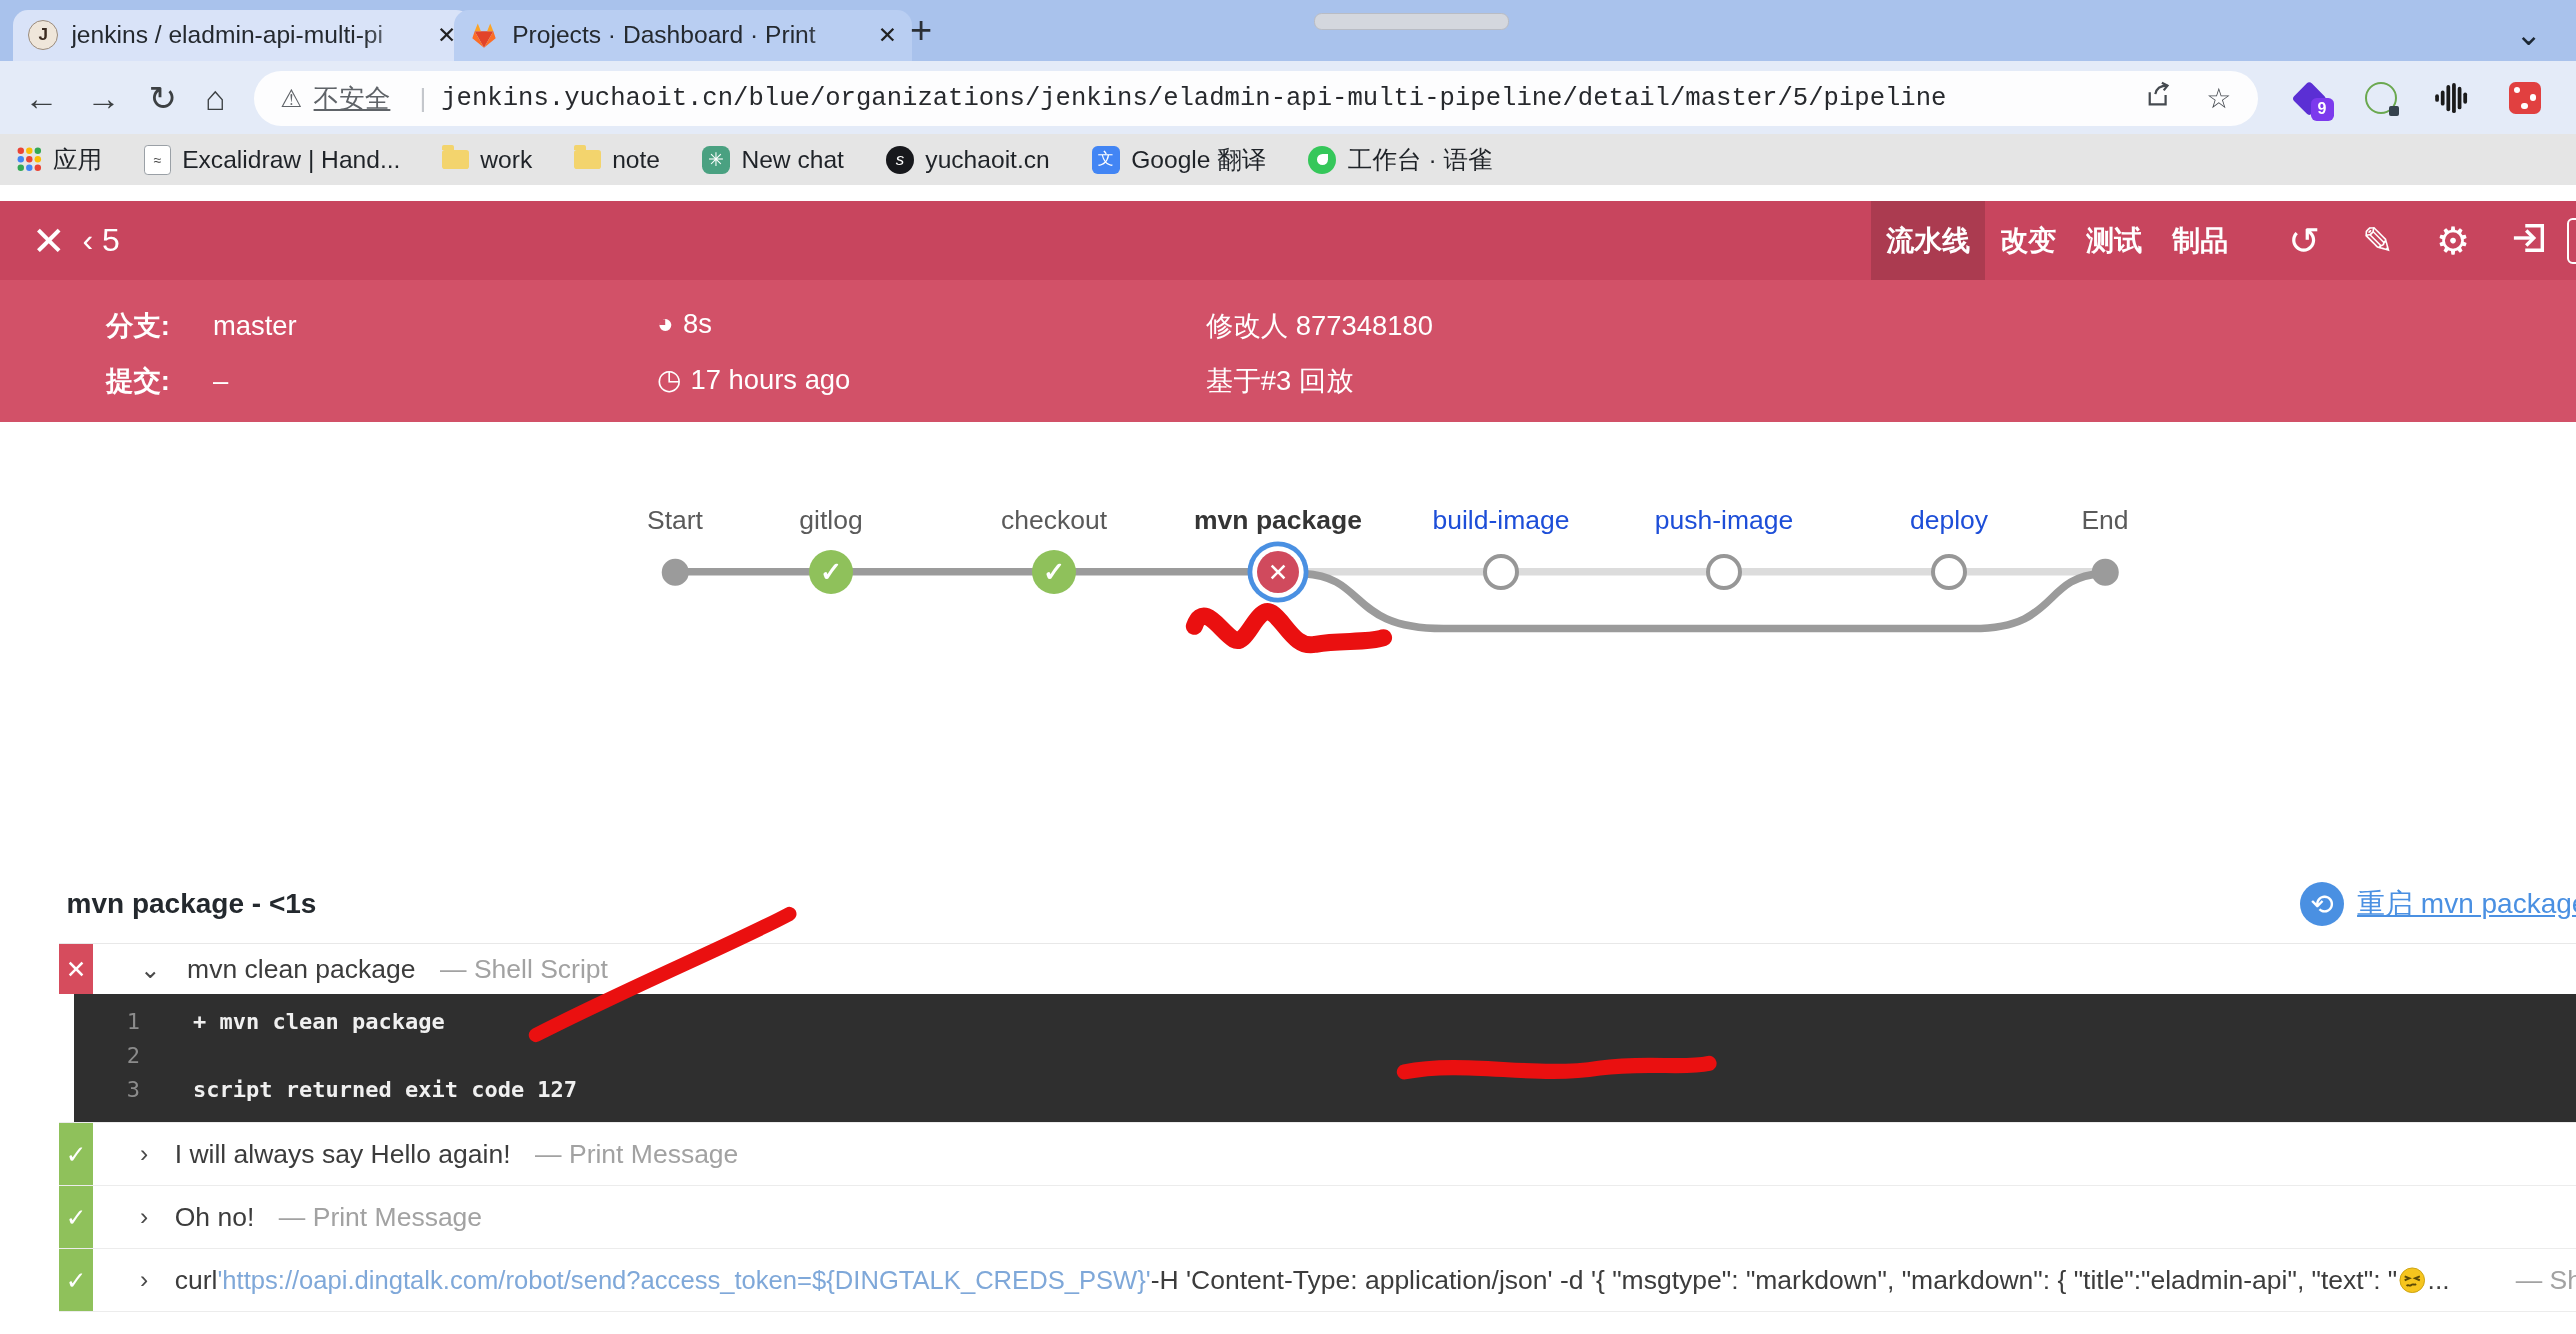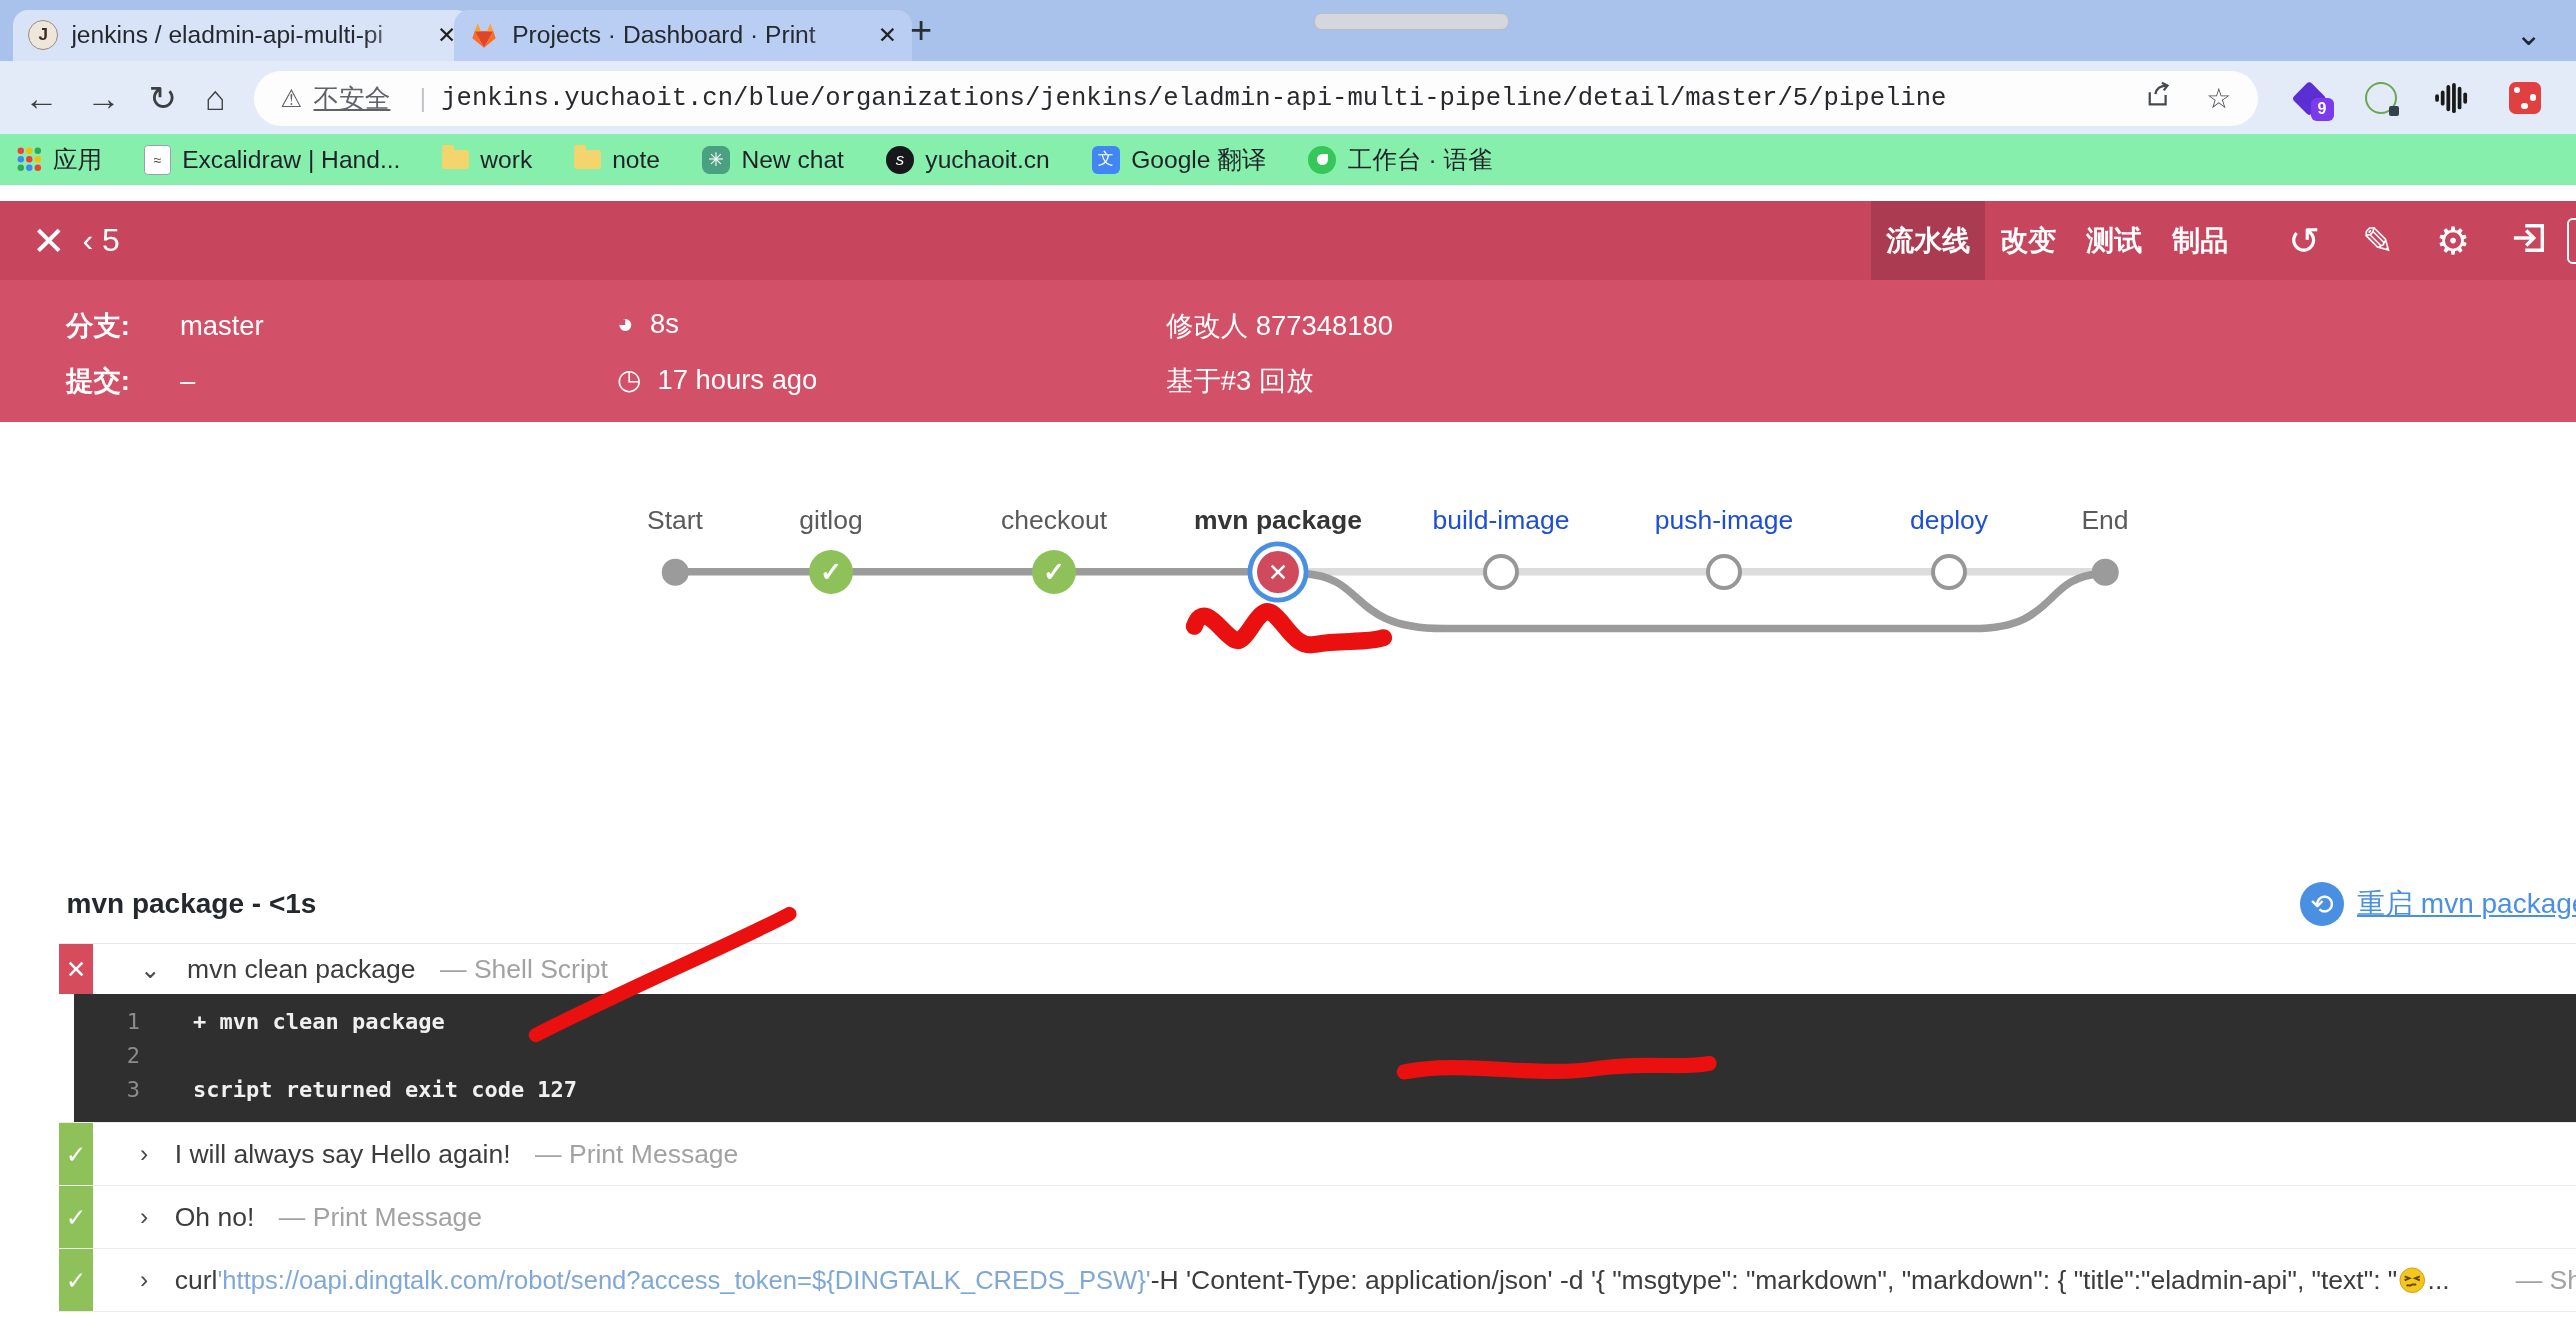--- a/index.html
+++ b/index.html
@@ -40,21 +40,21 @@
   .ext{position:relative;width:38px;height:38px;display:flex;align-items:center;justify-content:center;}
   .diamond{width:24.6px;height:24.6px;background:#5b2fd4;transform:rotate(45deg);border-radius:3.8px;}
   .extbadge{position:absolute;right:-5.7px;bottom:-3.8px;width:23px;height:23px;border-radius:5.7px;background:#7c3aed;
             color:#fff;font-size:16px;font-weight:bold;display:flex;align-items:center;justify-content:center;}
   .greenring{width:28px;height:28px;border-radius:50%;border:2.8px solid #6aa84f;position:relative;}
   .greenring:after{content:"";position:absolute;right:-3.8px;bottom:-3.8px;width:9.5px;height:9.5px;background:#35424d;border-radius:1.9px;}
   .dice{width:32px;height:32px;background:#e14040;border-radius:6.6px;position:relative;}
   .dice i{position:absolute;width:6.6px;height:6.6px;background:#fff;border-radius:50%;}
   .dice i:nth-child(1){left:4.7px;top:4.7px}.dice i:nth-child(2){right:4.7px;top:12.3px}.dice i:nth-child(3){left:12.3px;bottom:4.7px}
 
-  .bookmarks{position:absolute;top:134px;left:0;right:0;height:51px;background:#86efac;
+  .bookmarks{position:absolute;top:134px;left:0;right:0;height:51px;background:#e5e5e5;
              display:flex;align-items:center;gap:42px;padding-left:17px;font-size:24.6px;color:#1f2328;}
   .bm{display:flex;align-items:center;gap:11.4px;white-space:nowrap;}
   .folder{width:26.5px;height:19px;background:#f3d46d;border-radius:2.8px;position:relative;}
   .folder:before{content:"";position:absolute;top:-4.7px;left:0;width:11.4px;height:4.7px;background:#f3d46d;border-radius:1.9px 1.9px 0 0;}
   .chatgpt{width:28px;height:28px;border-radius:7.6px;background:#4aa181;color:#fff;font-size:19px;
            display:flex;align-items:center;justify-content:center;}
   .darkcircle{width:28px;height:28px;border-radius:50%;background:#17181c;color:#fff;font-size:17px;font-style:italic;
               display:flex;align-items:center;justify-content:center;}
   .gtrans{width:28px;height:28px;border-radius:5.7px;background:#4285f4;color:#fff;font-size:16px;
           display:flex;align-items:center;justify-content:center;}
@@ -71,21 +71,21 @@
   .jrun{font-size:32px;margin-left:17px;white-space:nowrap;}
   .jtabs{display:flex;align-items:stretch;height:79px;margin-left:auto;}
   .jtab{display:flex;align-items:center;padding:0 15px;font-size:28px;font-weight:bold;white-space:nowrap;}
   .jtab.active{background:rgba(0,0,0,0.14);}
   .jicons{display:flex;align-items:center;gap:42px;margin:0 28px 0 45px;}
   .jicon{font-size:38px;line-height:38px;}
   .jlogout{position:absolute;right:-61px;top:17px;height:42px;border:2.8px solid #fff;border-radius:5.7px;
            padding:0 19px;display:flex;align-items:center;font-size:28px;font-weight:bold;}
 
   .jinfo{position:absolute;top:280px;left:0;right:0;height:142px;background:#d25168;color:#fff;font-size:27.4px;}
-  .jinfo .cell{position:absolute;white-space:nowrap;display:flex;align-items:center;gap:16px;}
+  .jinfo .cell{position:absolute;white-space:nowrap;display:flex;align-items:center;gap:9px;margin-left:40px;}
   .ilabel{font-weight:bold;}
   .iicon{font-size:28px;}
 
   
   .pipe{position:absolute;top:422px;left:0;width:2576px;height:449px;background:#fff;}
   .pipe svg{position:absolute;left:0;top:0;}
   .stage{position:absolute;transform:translateX(-50%);text-align:center;}
   .stage .lbl{position:absolute;transform:translateX(-50%);top:0;white-space:nowrap;font-size:26.5px;color:#5a5a5a;}
   .stage .lbl.sel{font-weight:bold;color:#353535;}
   .stage .lbl.dim{color:#1d4ed8;}

